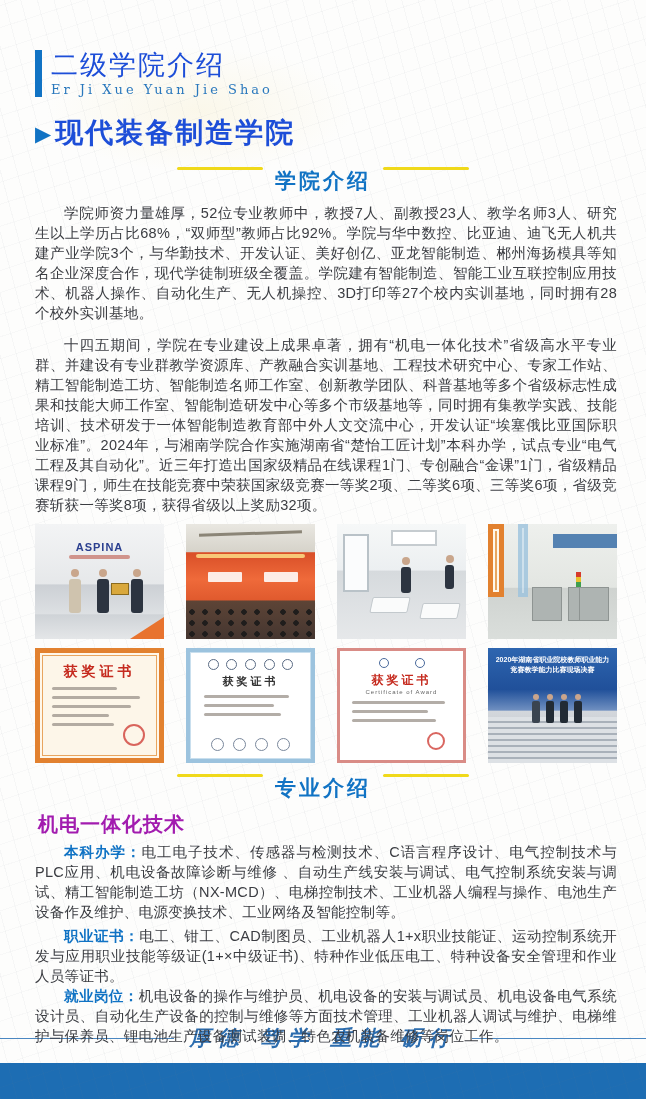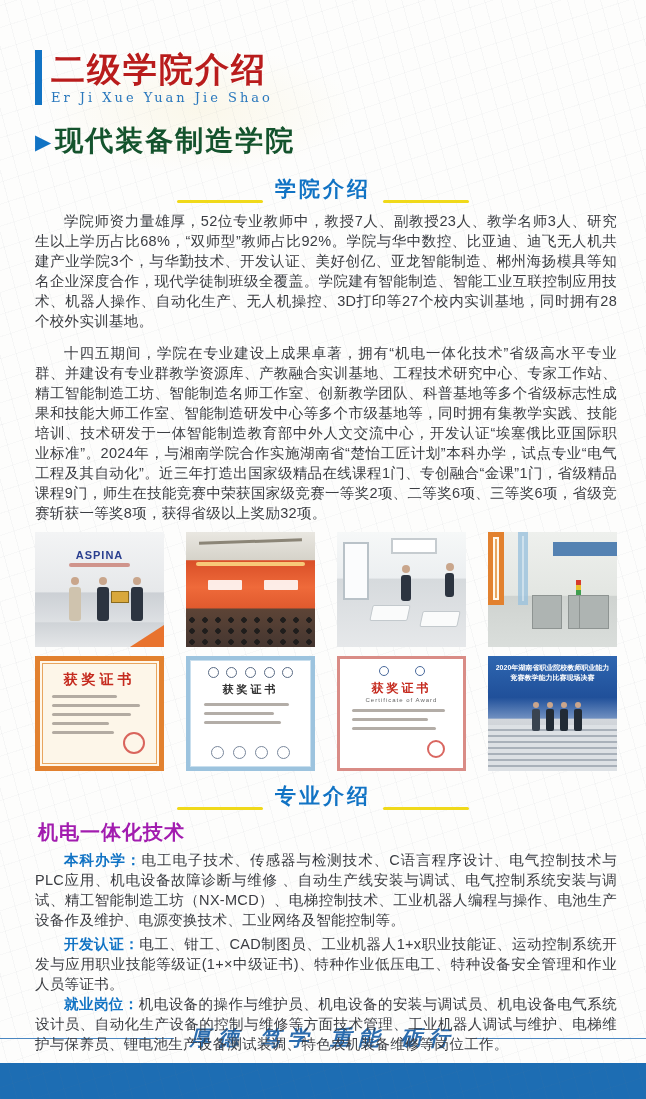--- a/index.html
+++ b/index.html
@@ -14,29 +14,29 @@
     content:''; position:absolute; inset:0; pointer-events:none;
     background:
       repeating-linear-gradient(75deg, rgba(110,120,135,0.050) 0 1px, transparent 1px 16px),
       repeating-linear-gradient(-18deg, rgba(110,120,135,0.040) 0 1px, transparent 1px 21px),
       radial-gradient(220px 90px at 200px 110px, rgba(243,230,180,0.25), transparent 70%);
   }
   .content { position:relative; z-index:1; }
 
   
   .section-tag { margin:50px 0 0 35px; border-left:7px solid #1173c4; padding-left:9px; }
-  .section-tag h1 { font-size:34px; font-weight:bold; color:#b91c1c; letter-spacing:2px; line-height:1.15; }
+  .section-tag h1 { font-size:27px; font-weight:normal; color:#1d4ed8; letter-spacing:2px; line-height:1.15; }
   .pinyin { font-family:"DejaVu Serif","Liberation Serif",serif; font-size:13px; color:#2a78bd; letter-spacing:3px; margin-top:1px; }
 
   .college-title { margin:17px 0 0 35px; display:flex; align-items:center; }
   .college-title .tri { color:#1173c4; font-size:21px; margin-right:4px; line-height:1; }
-  .college-title .txt { font-size:28px; font-weight:bold; color:#14532d; letter-spacing:2px; }
-
-  
-  .section-head { display:flex; align-items:flex-end; justify-content:center; margin-top:15px; }
+  .college-title .txt { font-size:28px; font-weight:bold; color:#1d4ed8; letter-spacing:2px; }
+
+  
+  .section-head { display:flex; align-items:flex-start; justify-content:center; margin-top:15px; }
   .section-head .yline { width:86px; height:3px; background:#f0d91a; border-radius:2px; }
   .section-head .stxt { font-size:21px; font-weight:bold; color:#1173c4; letter-spacing:3px; margin:0 12px; }
 
   
   .para { margin:8px 29px 0 35px; font-size:14.5px; line-height:1.38; color:#3b3d42;
           text-indent:2em; text-align:justify; letter-spacing:0.3px; }
   .para .lbl { color:#1173c4; font-weight:bold; }
 
   .major-name { margin:9px 0 0 38px; font-size:20px; font-weight:bold; color:#a21caf; letter-spacing:1px; }
 
@@ -243,21 +243,21 @@
     <div class="section-head" style="margin-top:11px;">
       <span class="yline"></span>
       <span class="stxt">专业介绍</span>
       <span class="yline"></span>
     </div>
 
     <div class="major-name">机电一体化技术</div>
 
     <p class="para" style="margin-top:4px;"><span class="lbl">本科办学：</span><span>电工电子技术、传感器与检测技术、C语言程序设计、电气控制技术与PLC应用、机电设备故障诊断与维修 、自动生产线安装与调试、电气控制系统安装与调试、精工智能制造工坊（NX-MCD）、电梯控制技术、工业机器人编程与操作、电池生产设备作及维护、电源变换技术、工业网络及智能控制等。</span></p>
 
-    <p class="para" style="margin-top:4px;"><span class="lbl">开发认证：</span><span>电工、钳工、CAD制图员、工业机器人1+x职业技能证、运动控制系统开发与应用职业技能等级证(1+×中级证书)、特种作业低压电工、特种设备安全管理和作业人员等证书。</span></p>
+    <p class="para" style="margin-top:4px;"><span class="lbl">职业证书：</span><span>电工、钳工、CAD制图员、工业机器人1+x职业技能证、运动控制系统开发与应用职业技能等级证(1+×中级证书)、特种作业低压电工、特种设备安全管理和作业人员等证书。</span></p>
 
     <p class="para" style="margin-top:0;"><span class="lbl">就业岗位：</span><span>机电设备的操作与维护员、机电设备的安装与调试员、机电设备电气系统设计员、自动化生产设备的控制与维修等方面技术管理、工业机器人调试与维护、电梯维护与保养员、锂电池生产设备测试装调、特色农机装备维修等岗位工作。</span></p>
 
   </div>
 
   <div class="motto-row">
     <span class="bline"></span>
     <span class="motto">厚德 笃学 重能 砺行</span>
     <span class="bline"></span>
   </div>

